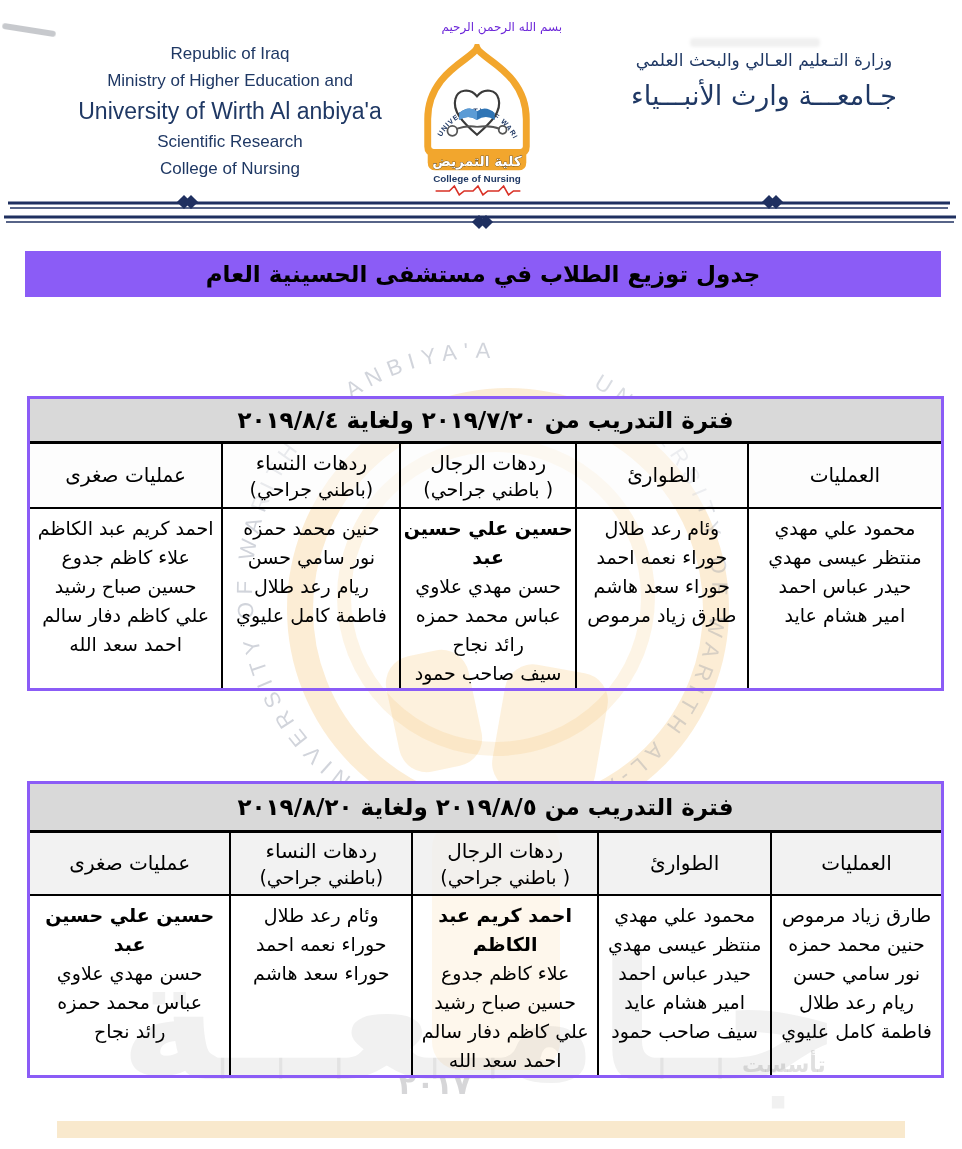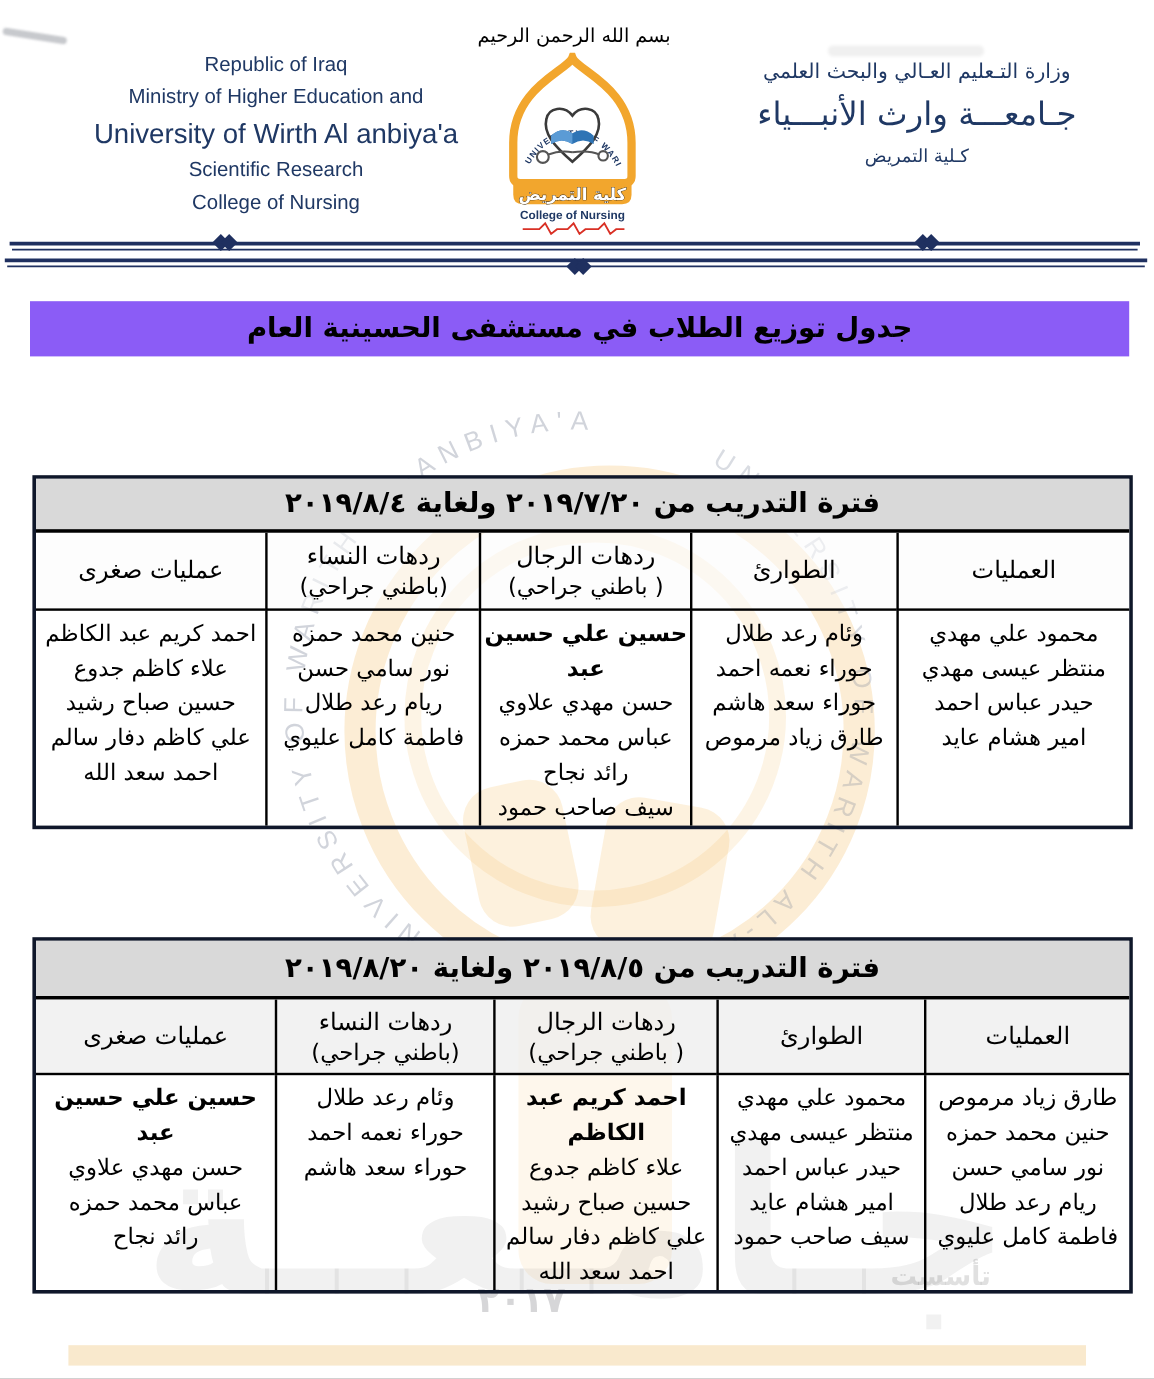--- a/index.html
+++ b/index.html
@@ -22,37 +22,37 @@
   .wm-founded{left:742px; top:1052px; font-size:22px; color:rgba(60,60,65,.16); font-weight:bold;}
   .wm-year{left:398px; top:1066px; font-size:30px; color:rgba(120,120,125,.30); font-weight:bold; letter-spacing:4px;text-align:right;}
   .wm-band{left:57px; top:1121px; width:848px; height:17px; background:#f9e9cd;}
   .wm-ghost{background:rgba(0,0,0,.06); filter:blur(1.5px); border-radius:4px;}
   .wm-smudge{left:2px; top:27px; width:54px; height:6px; background:rgba(55,60,75,.28); transform:rotate(9deg); filter:blur(.7px); border-radius:3px;}
 
   
   .hdr-en{position:absolute; z-index:2; left:30px; top:40px; width:400px; text-align:center; color:#1f3864; font-family:"Liberation Sans", sans-serif;}
   .hdr-en .ln{font-size:17px; line-height:27px;}
   .hdr-en .ln-big{font-size:23px; line-height:34px;}
-  .bismillah{position:absolute; z-index:2; left:398px; top:20px; width:164px; text-align:left; color:#000000; font-size:16px;}
+  .bismillah{position:absolute; z-index:2; left:398px; top:20px; width:164px; text-align:right; color:#6d28d9; font-size:12px;}
   .hdr-ar{position:absolute; z-index:2; left:578px; top:46px; width:372px; text-align:center; color:#1f3864; direction:rtl;}
   .hdr-ar .ln1{font-size:17px; line-height:28px;}
   .hdr-ar .ln2{font-size:27px; line-height:44px;}
   .hdr-ar .ln3{font-size:15px; line-height:24px;}
   .logo{position:absolute; z-index:2; left:408px; top:44px; width:138px; height:152px;}
   .divider{position:absolute; z-index:2; left:0; top:194px; width:962px; height:44px;}
 
   
   .title-bar{
     position:absolute; z-index:2; left:25px; top:251px; width:916px; height:46px;
     background:#8b5cf6; color:#000; font-weight:bold; font-size:23px;
     line-height:46px; text-align:center; direction:rtl;
   }
 
   
-  .period{position:absolute; z-index:1; left:27px; width:911px; border:3px solid #0f172a; direction:rtl;}
+  .period{position:absolute; z-index:1; left:27px; width:911px; border:3px solid #8b5cf6; direction:rtl;}
   .period-0{top:396px;}
   .period-1{top:781px;}
   .period-title{
     background:#d9d9d9; color:#000; font-weight:bold; text-align:center;
     font-size:23px; border-bottom:3px solid #000;
   }
   .period-0 .period-title{height:42px; line-height:42px;}
   .period-1 .period-title{height:46px; line-height:46px;}
   table.sched{width:100%; border-collapse:collapse; table-layout:fixed;}
   .sched th{border:2.5px solid #000; border-top:none; font-weight:normal; text-align:center; vertical-align:middle; padding:2px 1px;}
@@ -136,21 +136,20 @@
     <path d="M20,108 L120,108 L120,120 Q120,128 112,128 L28,128 Q20,128 20,120 Z" fill="#f2a62d"></path>
     <text x="70" y="124" text-anchor="middle" font-size="14" fill="#ffffff" stroke="#222" stroke-width="0.6" style="paint-order:stroke" font-weight="bold">كلية التمريض</text>
     <rect x="23" y="130" width="94" height="13" rx="2" fill="#ffffff"></rect>
     <text x="70" y="140" text-anchor="middle" font-size="10" fill="#1f3864" font-weight="bold" font-family="Liberation Sans, sans-serif">College of Nursing</text>
     <polyline points="28,149 42,149 47,144 52,153 57,149 66,149 71,144 76,153 81,149 92,149 97,144 102,153 107,149 114,149" fill="none" stroke="#d93025" stroke-width="1.6"></polyline>
   </svg>
 
   <div class="hdr-ar">
     <div class="ln1">وزارة التـعليم العـالي والبحث العلمي</div>
     <div class="ln2">جـامعـــة وارث الأنبـــياء</div>
-    <div class="ln3">كـلية التمريض</div>
   </div>
 
   <svg class="divider" viewBox="0 0 962 44">
     <path d="M8,9 L950,9" stroke="#1f3060" stroke-width="3.2"></path>
     <path d="M10,14 L948,14" stroke="#1f3060" stroke-width="1.4"></path>
     <path d="M4,23 L956,23" stroke="#1f3060" stroke-width="3.2"></path>
     <path d="M6,28 L954,28" stroke="#1f3060" stroke-width="1.4"></path>
     <g fill="#1f3060">
       <rect x="179" y="3" width="10" height="10" transform="rotate(45 184 8)"></rect>
       <rect x="186" y="3" width="10" height="10" transform="rotate(45 191 8)"></rect>

